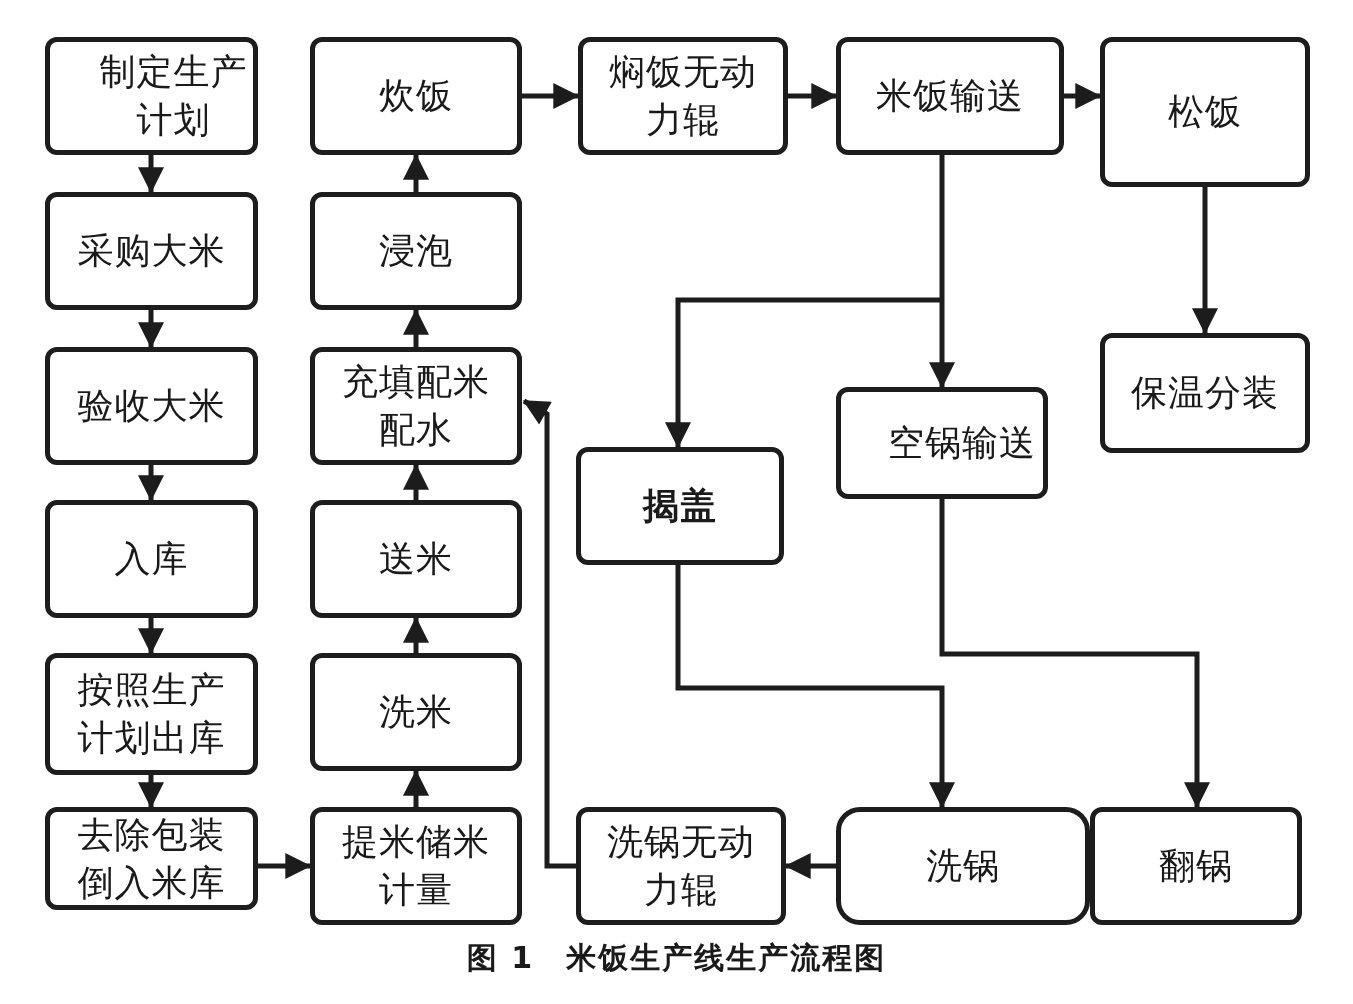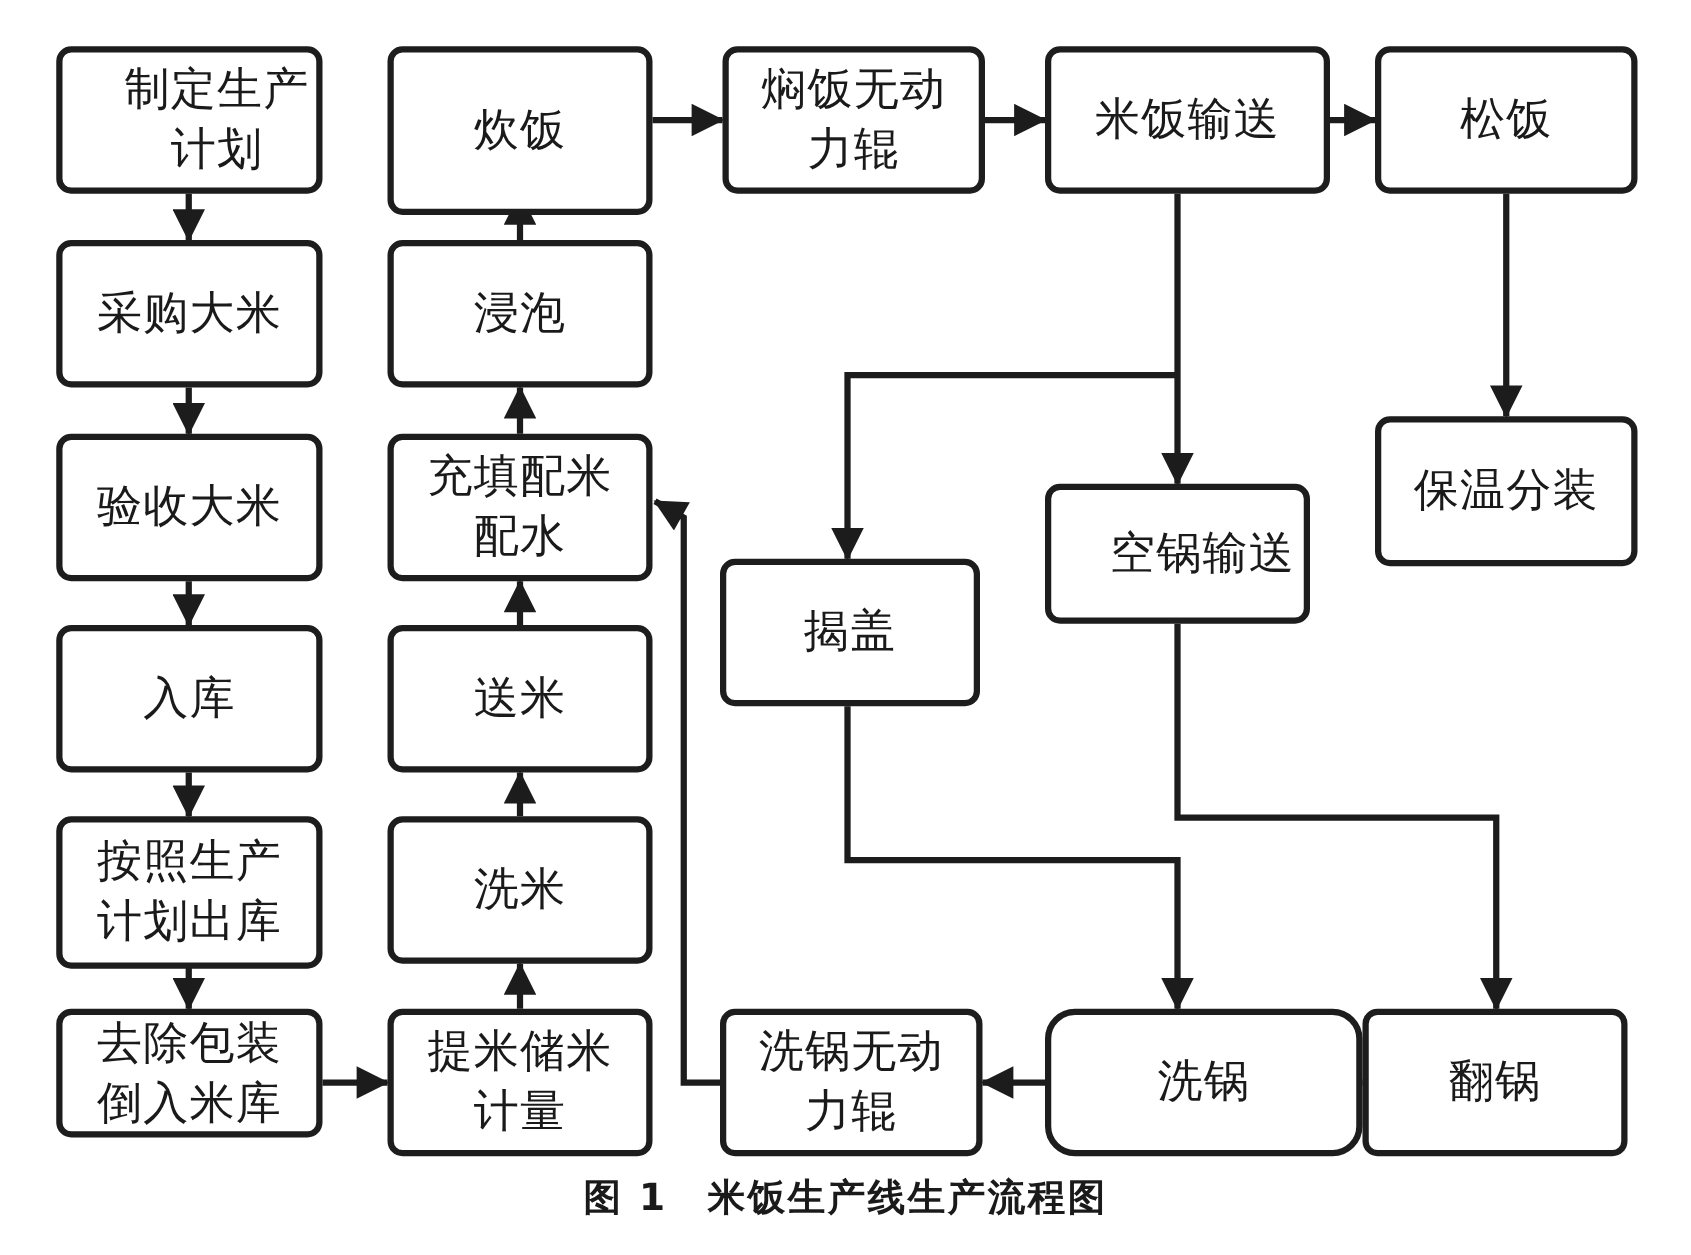--- a/index.html
+++ b/index.html
@@ -80,28 +80,28 @@
 计划出库</div>
       <div class="node" style="left: 45px; top: 807px; width: 213px; height: 103px; text-align: right;">去除包装
 倒入米库</div>
       <div class="node" style="left: 310px; top: 807px; width: 212px; height: 118px;">提米储米
 计量</div>
       <div class="node" style="left: 310px; top: 653px; width: 212px; height: 118px;">洗米</div>
       <div class="node" style="left: 310px; top: 500px; width: 212px; height: 118px;">送米</div>
       <div class="node" style="left: 310px; top: 347px; width: 212px; height: 118px;">充填配米
 配水</div>
       <div class="node" style="left: 310px; top: 192px; width: 212px; height: 118px;">浸泡</div>
-      <div class="node" style="left: 310px; top: 37px; width: 212px; height: 135px;">炊饭</div>
+      <div class="node" style="left: 310px; top: 37px; width: 212px; height: 118px;">炊饭</div>
       <div class="node" style="left: 578px; top: 37px; width: 210px; height: 118px;">焖饭无动
 力辊</div>
       <div class="node" style="left: 836px; top: 37px; width: 228px; height: 118px;">米饭输送</div>
-      <div class="node" style="left: 1100px; top: 37px; width: 210px; height: 118px;">松饭</div>
+      <div class="node" style="left: 1100px; top: 37px; width: 210px; height: 150px;">松饭</div>
       <div class="node" style="left: 1100px; top: 333px; width: 210px; height: 120px;">保温分装</div>
       <div class="node" style="left: 836px; top: 387px; width: 212px; height: 112px; padding-left: 40px;">空锅输送</div>
-      <div class="node" style="left: 576px; top: 447px; width: 208px; height: 118px;">揭盖</div>
+      <div class="node" style="left: 576px; top: 447px; width: 208px; height: 118px; font-weight: bold;">揭盖</div>
       <div class="node" style="left: 576px; top: 807px; width: 210px; height: 118px;">洗锅无动
 力辊</div>
       <div class="node" style="left: 836px; top: 807px; width: 254px; height: 118px; border-radius: 24px;">洗锅</div>
       <div class="node" style="left: 1090px; top: 807px; width: 212px; height: 118px;">翻锅</div>
     </div>
 
   <div id="figure-caption">图 1　米饭生产线生产流程图</div>
 </div>
 
 </body></html>

